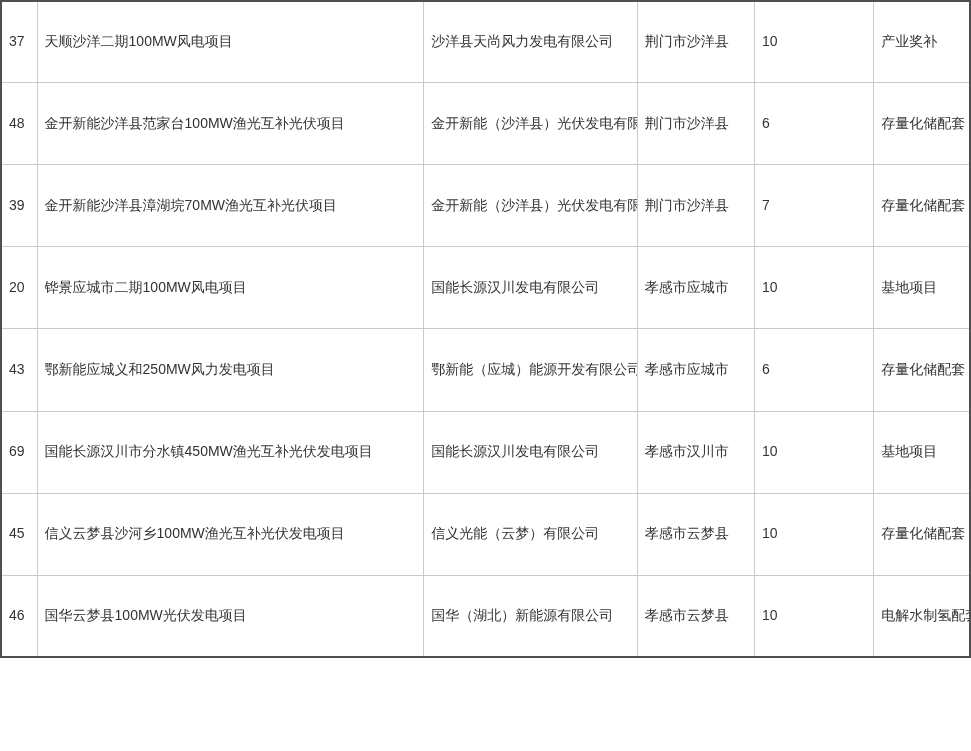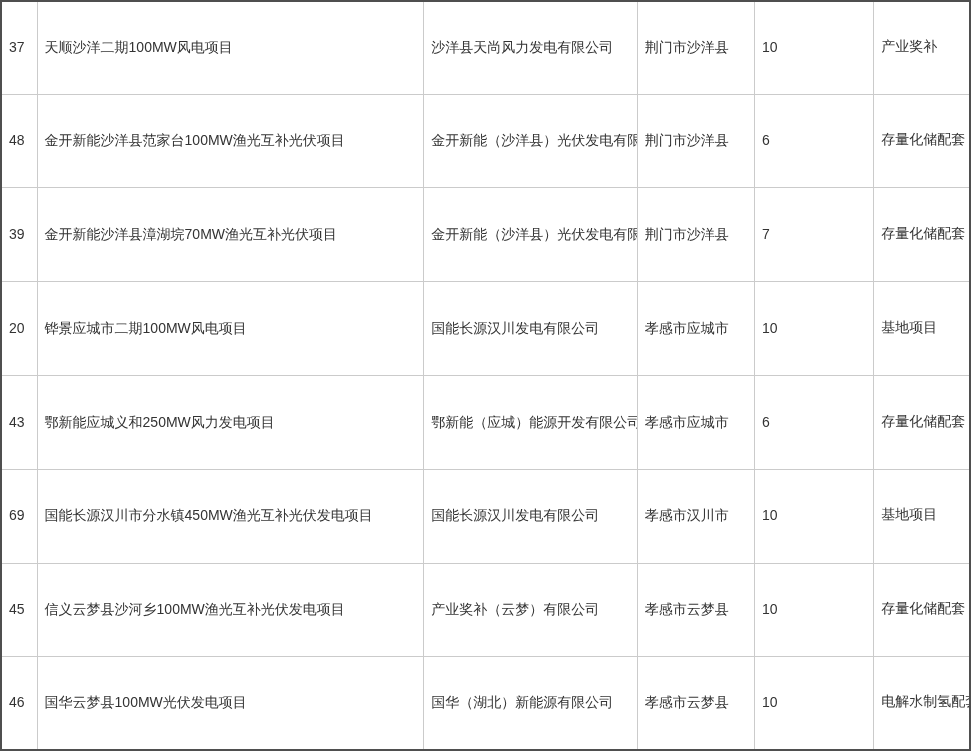--- a/index.html
+++ b/index.html
@@ -4,21 +4,21 @@
 <style>
   html, body {
     margin: 0;
     padding: 0;
     background: #ffffff;
     font-family: "Liberation Sans", "DejaVu Sans", sans-serif;
   }
   .table-wrap {
     box-sizing: border-box;
     width: 971px;
-    height: 751px;
+    height: 658px;
     border: 2px solid #4f4f4f;
     background: #ffffff;
     overflow: hidden;
   }
   table.projects {
     width: 100%;
     height: 100%;
     border-collapse: collapse;
     table-layout: fixed;
   }
@@ -28,21 +28,21 @@
     color: #333333;
     vertical-align: middle;
     text-align: left;
     padding: 4px 6px 4px 7px;
     overflow: hidden;
     white-space: nowrap;
     line-height: 1.4;
   }
   
   table.projects tr td:first-child { border-left: none; }
-  table.projects tr td:last-child  { border-right: none; font-family: Liberation Mono, monospace; }
+  table.projects tr td:last-child  { border-right: none; }
   table.projects tr:first-child td { border-top: none; }
   table.projects tr:last-child td  { border-bottom: none; }
 
   col.c-no       { width: 35px;  }
   col.c-project  { width: 386px; }
   col.c-company  { width: 213px; }
   col.c-city     { width: 117px; }
   col.c-value    { width: 119px; }
   col.c-category { width: 95px;  }
 </style>
@@ -104,21 +104,21 @@
         <td>69</td>
         <td>国能长源汉川市分水镇450MW渔光互补光伏发电项目</td>
         <td>国能长源汉川发电有限公司</td>
         <td>孝感市汉川市</td>
         <td>10</td>
         <td>基地项目</td>
       </tr>
       <tr>
         <td>45</td>
         <td>信义云梦县沙河乡100MW渔光互补光伏发电项目</td>
-        <td>产业奖补（云梦）有限公司</td>
+        <td>信义光能（云梦）有限公司</td>
         <td>孝感市云梦县</td>
         <td>10</td>
         <td>存量化储配套</td>
       </tr>
       <tr>
         <td>46</td>
         <td>国华云梦县100MW光伏发电项目</td>
         <td>国华（湖北）新能源有限公司</td>
         <td>孝感市云梦县</td>
         <td>10</td>

